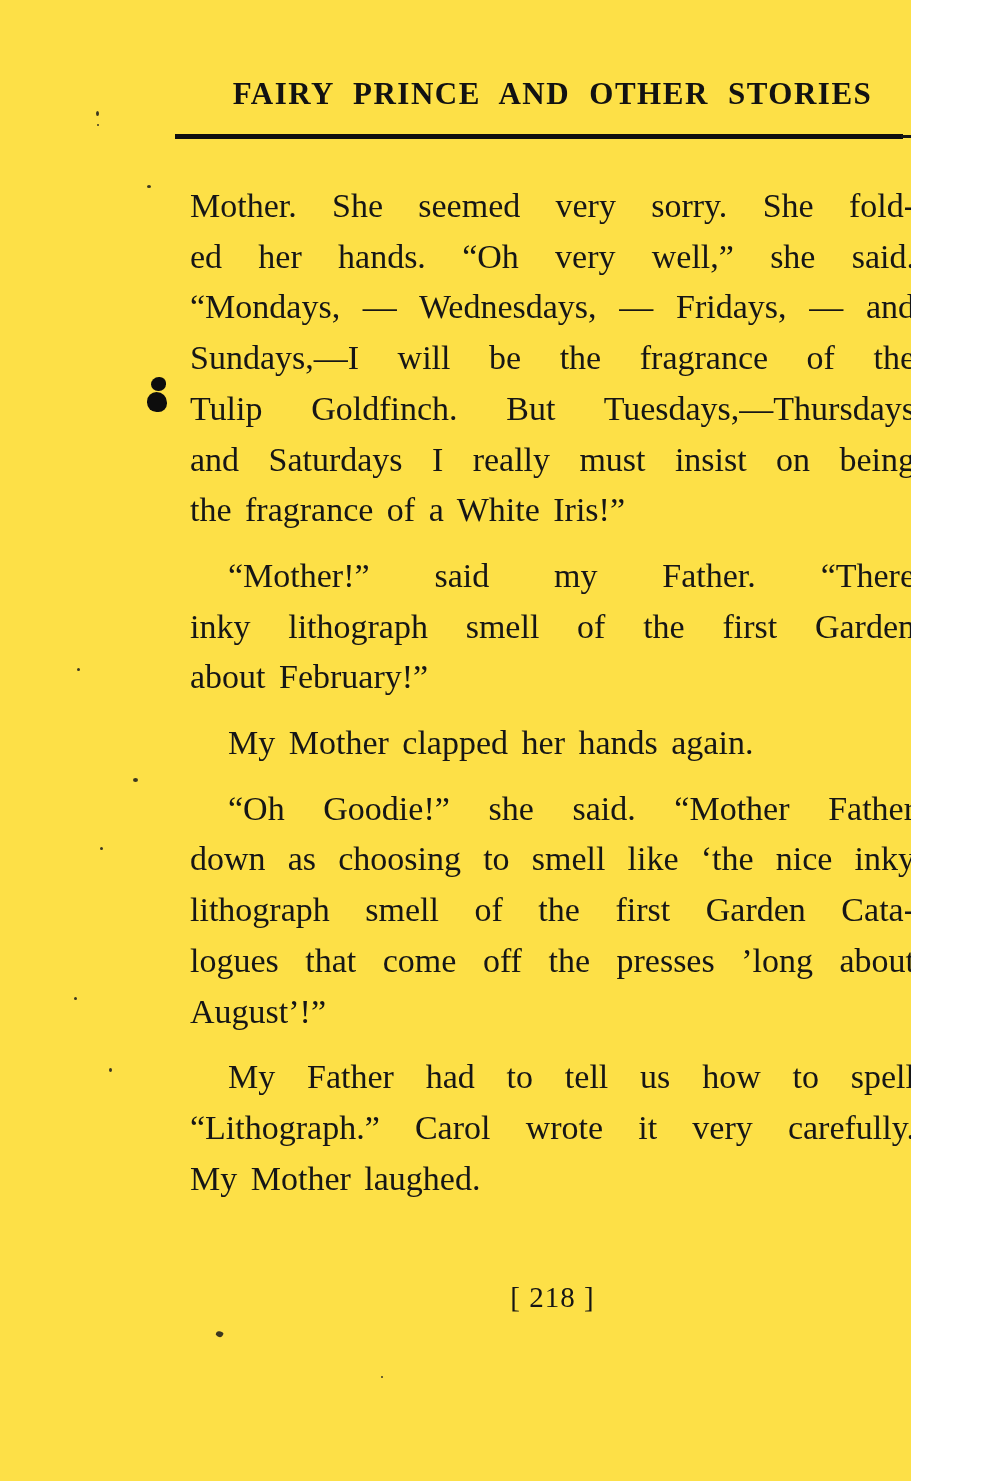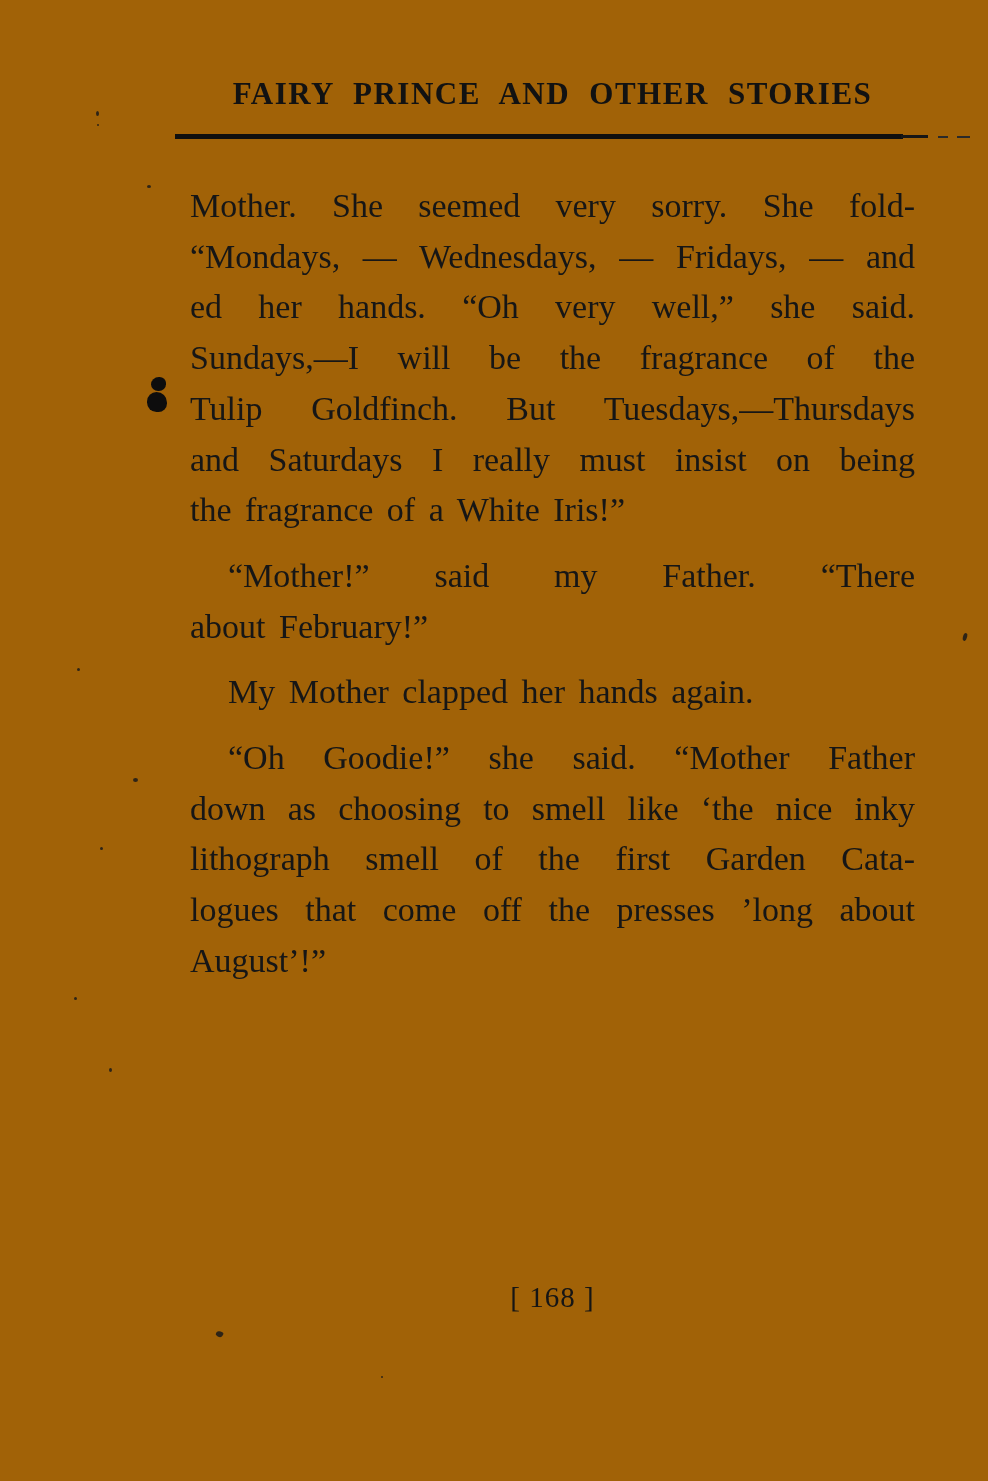--- a/index.html
+++ b/index.html
@@ -1,20 +1,20 @@
 <!DOCTYPE html>
 <html><head>
 <meta charset="utf-8">
 <style>
   html, body { margin: 0; padding: 0; }
   .page {
     position: relative;
-    width: 988px;
+    width: 911px;
     height: 1481px;
-    background: #a16207;
+    background: #fde047;
     overflow: hidden;
     font-family: "Liberation Serif", "DejaVu Serif", serif;
     color: #171717;
   }
   .running-header {
     position: absolute;
     left: 175px;
     top: 76px;
     width: 755px;
     text-align: center;
@@ -112,50 +112,56 @@
 
   <div class="header-rule"></div>
   <div class="header-rule-thin"></div>
   <div class="header-rule-dash1"></div>
   <div class="header-rule-dash2"></div>
 
   <div class="text-block">
 
     <div class="para">
       <div class="ln">Mother.  She seemed very sorry.  She fold-</div>
+      <div class="ln">ed her hands.  “Oh very well,” she said.</div>
       <div class="ln">“Mondays, — Wednesdays, — Fridays, — and</div>
-      <div class="ln">ed her hands.  “Oh very well,” she said.</div>
       <div class="ln">Sundays,—I will be the fragrance of the</div>
       <div class="ln">Tulip Goldfinch.  But Tuesdays,—Thursdays</div>
       <div class="ln">and Saturdays I really must insist on being</div>
       <div class="ln end">the fragrance of a White Iris!”</div>
     </div>
 
     <div class="para">
       <div class="ln ind">“Mother!” said my Father.  “There</div>
+      <div class="ln">inky lithograph smell of the first Garden</div>
       <div class="ln end">about February!”</div>
     </div>
 
     <div class="para">
       <div class="ln ind end">My Mother clapped her hands again.</div>
     </div>
 
     <div class="para">
       <div class="ln ind">“Oh Goodie!” she said.  “Mother Father</div>
       <div class="ln">down as choosing to smell like ‘the nice inky</div>
       <div class="ln">lithograph smell of the first Garden Cata-</div>
       <div class="ln">logues that come off the presses ’long about</div>
       <div class="ln end">August’!”</div>
     </div>
 
+    <div class="para">
+      <div class="ln ind">My Father had to tell us how to spell</div>
+      <div class="ln">“Lithograph.”  Carol wrote it very carefully.</div>
+      <div class="ln end">My Mother laughed.</div>
+    </div>
 
 
   </div>
 
-  <div class="page-number">[ 168 ]</div>
+  <div class="page-number">[ 218 ]</div>
 
   <div class="blot top"></div>
   <div class="blot bottom"></div>
 
   <div class="speck" style="left:96px;  top:111px;  width:3px; height:5px;"></div>
   <div class="speck" style="left:97px;  top:124px;  width:2px; height:2px;"></div>
   <div class="speck" style="left:147px; top:185px;  width:4px; height:3px;"></div>
   <div class="speck" style="left:963px; top:633px;  width:4px; height:8px; border-radius:60% 40% 50% 50%; transform:rotate(14deg);"></div>
   <div class="speck" style="left:77px;  top:668px;  width:3px; height:3px;"></div>
   <div class="speck" style="left:133px; top:778px;  width:5px; height:4px;"></div>

